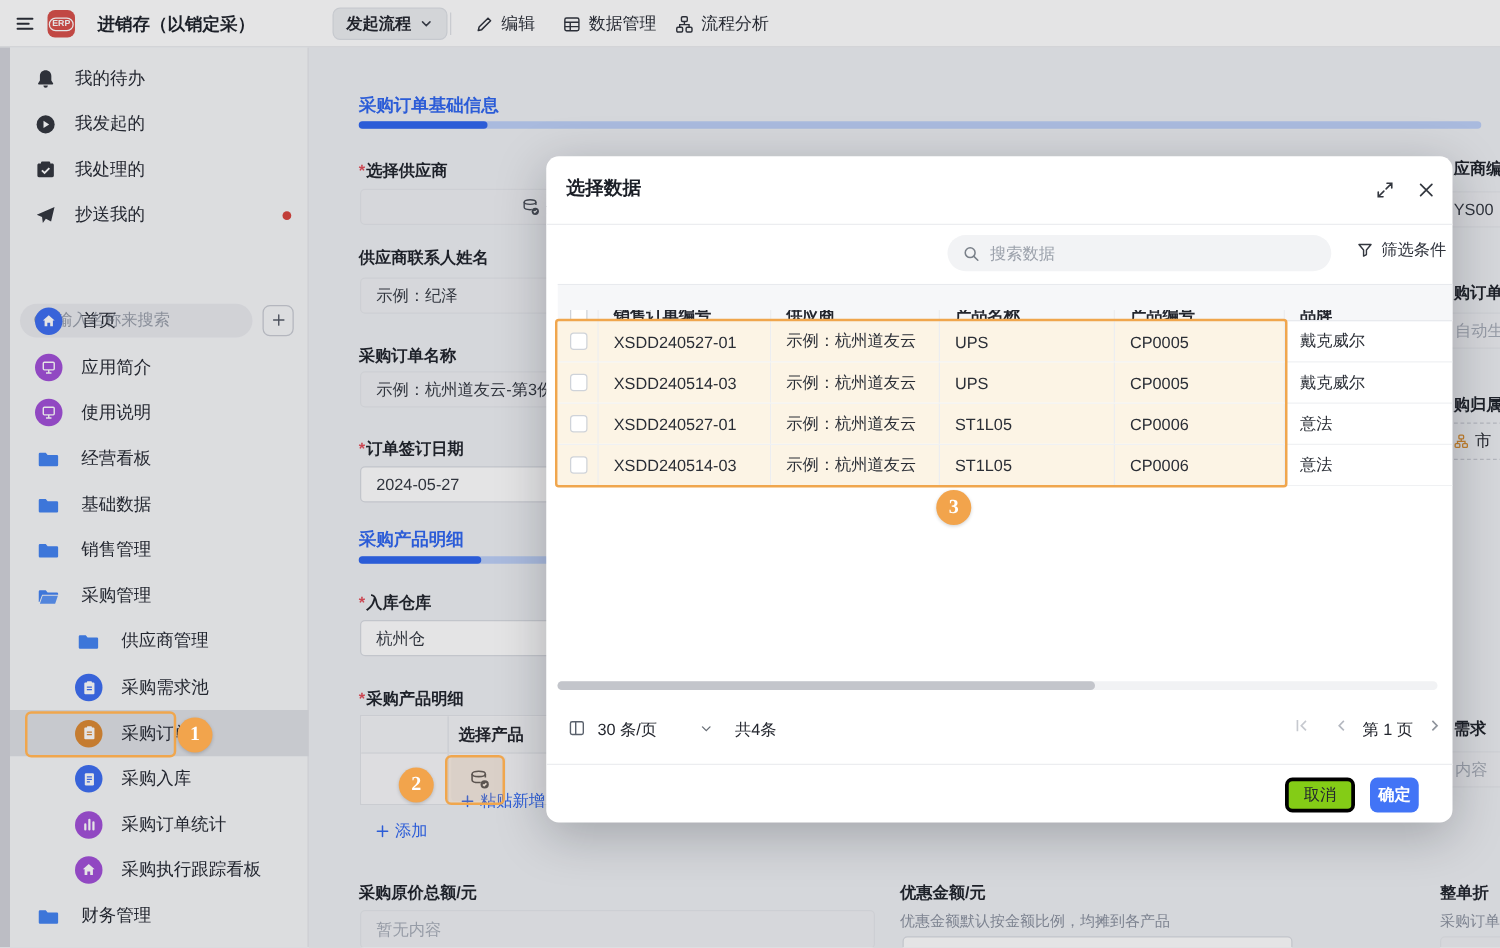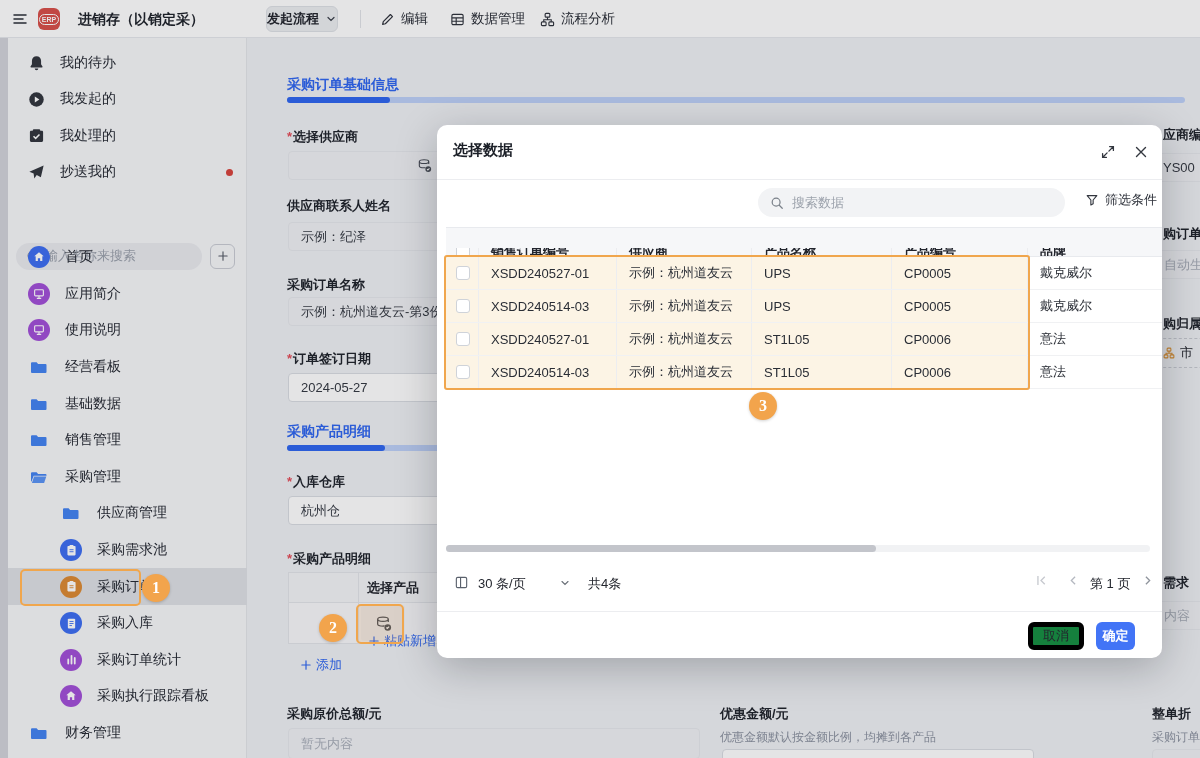--- a/index.html
+++ b/index.html
@@ -12,21 +12,21 @@
   .abs { position:absolute; }
   .flex { display:flex; align-items:center; }
 
   
   .topbar { position:absolute; top:0; left:0; width:1200px; height:38px;
     background:#FFFFFF; border-bottom:1px solid #E6E8EC; display:flex; align-items:center; z-index:1; }
   .app-logo { width:22px; height:22px; border-radius:6px; background:#D8504A;
     color:#fff; font-size:7px; font-weight:700; display:flex; align-items:center; justify-content:center; }
   .app-logo span { border:1px solid #fff; border-radius:7px; padding:0 2px; line-height:9px; }
   .app-title { font-size:14px; font-weight:700; color:#1E222A; margin-left:10px; }
-  .pill-btn { height:26px; padding:0 0; background:#ECEEF1; border:1px solid #DEE1E6;
+  .pill-btn { height:26px; padding:0 10px; background:#ECEEF1; border:1px solid #DEE1E6;
     border-radius:6px; display:flex; align-items:center; gap:6px; font-size:13px; font-weight:600; color:#23262E; cursor:pointer; }
   .top-act { display:flex; align-items:center; gap:6px; font-size:13.5px; color:#2A2E37; cursor:pointer; }
   .vdiv { width:1px; height:18px; background:#E1E3E8; }
 
   
   .sidebar { position:absolute; top:38px; left:0; width:247px; height:720px;
     background:#F6F7F9; border-right:1px solid #E3E5E9; z-index:1; }
   .side-strip { position:absolute; top:0; left:0; width:8px; height:720px; background:#D2D4DA; }
   .side-item { display:flex; align-items:center; height:36.33px; padding-left:28px; gap:15px;
     font-size:14px; color:#262A33; cursor:pointer; position:relative; }
@@ -95,21 +95,21 @@
   .checkbox { width:14px; height:14px; border:1px solid #CFD3D9; border-radius:3px; background:#fff; cursor:pointer; }
 
   .hscroll-track { position:absolute; left:9px; top:420px; width:704px; height:7px; border-radius:4px; background:#F1F2F4; }
   .hscroll-thumb { position:absolute; left:0; top:0; width:430px; height:7px; border-radius:4px; background:#C3C5CB; cursor:grab; }
 
   .pag { position:absolute; left:0; top:443px; width:725px; height:30px; font-size:13px; color:#23262E; }
   .pag-dim { color:#C6C9CF; }
 
   .m-btn { position:absolute; height:28px; border-radius:6px; font-size:13px; display:flex;
     align-items:center; justify-content:center; cursor:pointer; }
-  .btn-cancel { left:591px; top:497px; width:56px; background:#15803d; border:5px solid #000000; color:#23262E; }
+  .btn-cancel { left:591px; top:497px; width:56px; background:#84cc16; border:3px solid #000000; color:#23262E; }
   .btn-ok { left:659px; top:497px; width:39px; background:#4274F6; color:#fff; font-weight:600; }
 
   
   .anno-box { position:absolute; border:2px solid #F0A64D; border-radius:5px; z-index:110; pointer-events:none; }
   .anno-circle { position:absolute; width:28px; height:28px; border-radius:50%; background:#F2A44C;
     color:#fff; font-size:16px; font-weight:700; display:flex; align-items:center; justify-content:center;
     z-index:112; box-shadow:0 1px 3px rgba(0,0,0,0.18); font-family:"Liberation Serif","DejaVu Serif",serif; }
 
   svg { display:block; flex:none; }
 </style>

